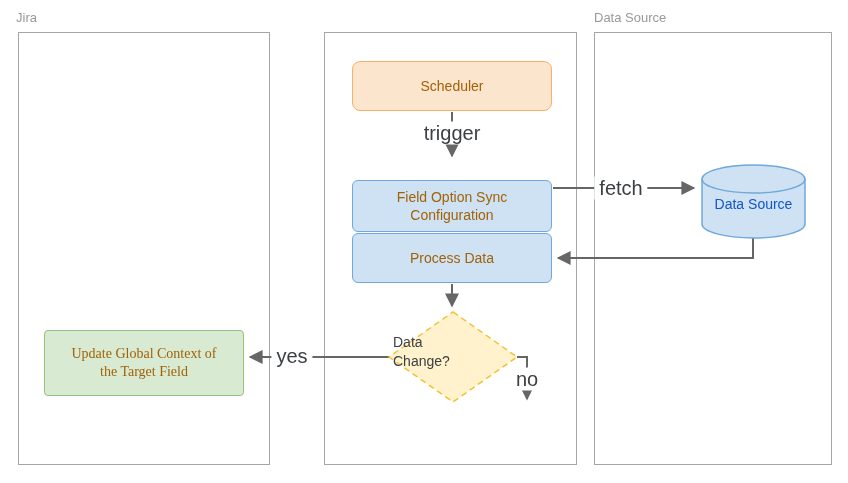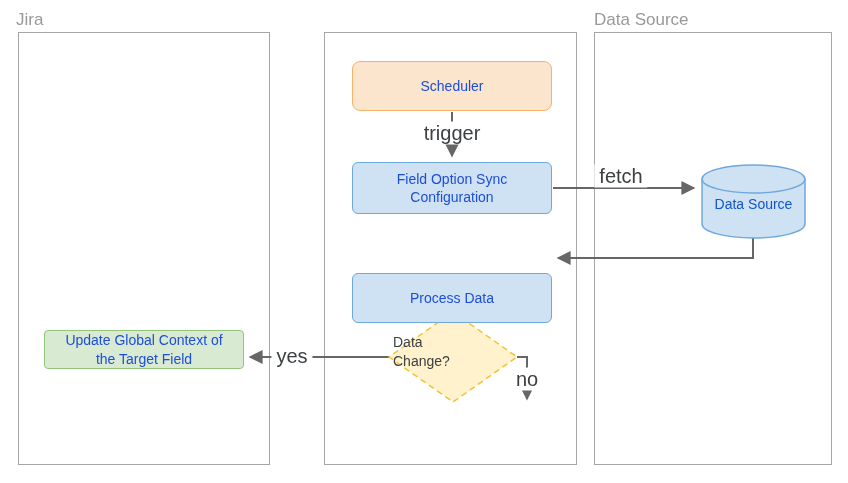--- a/index.html
+++ b/index.html
@@ -16,41 +16,41 @@
     overflow: hidden;
   }
   .lane {
     position: absolute;
     border: 1px solid #a6a6a6;
     background: #ffffff;
     box-sizing: border-box;
   }
   .lane-label {
     position: absolute;
-    font-size: 17px;
+    font-size: 13px;
     color: #999999;
     white-space: nowrap;
   }
   .svg-layer {
     position: absolute;
     left: 0;
     top: 0;
     width: 848px;
     height: 483px;
     pointer-events: none;
   }
   .node {
     position: absolute;
     box-sizing: border-box;
     display: flex;
     align-items: center;
     justify-content: center;
     text-align: center;
     font-size: 14px;
-    color: #1d4ed8;
+    color: #a16207;
     line-height: 1.3;
   }
   .node-label { max-width: 165px; }
   .node-scheduler {
     background: #fce5cd;
     border: 1.5px solid #f6b26b;
     border-radius: 8px;
   }
   .node-blue {
     background: #cfe2f3;
@@ -131,39 +131,39 @@
     <polygon points="453,312 517,357 453,402 389,357" fill="#fff2cc" stroke="#f1c232" stroke-width="1.5" stroke-dasharray="6,4"></polygon>
 
     <path d="M702,179 A51.5,14 0 0 1 805,179 L805,224 A51.5,14 0 0 1 702,224 Z" fill="#cfe2f3" stroke="#6fa8dc" stroke-width="1.5"></path>
     <path d="M702,179 A51.5,14 0 0 0 805,179" fill="none" stroke="#6fa8dc" stroke-width="1.5"></path>
   </svg>
 
   <div class="node node-scheduler" style="left:352px; top:61px; width:200px; height:50px;">
     <span class="node-label">Scheduler</span>
   </div>
 
-  <div class="node node-blue" style="left:352px; top:162px; width:200px; height:52px;">
+  <div class="node node-blue" style="left:352px; top:180px; width:200px; height:52px;">
     <span class="node-label">Field Option Sync Configuration</span>
   </div>
 
-  <div class="node node-blue" style="left:352px; top:233px; width:200px; height:50px;margin-top:40px;">
+  <div class="node node-blue" style="left:352px; top:233px; width:200px; height:50px;">
     <span class="node-label">Process Data</span>
   </div>
 
-  <div class="node node-green" style="left:44px; top:330px; width:200px; height:39px;">
+  <div class="node node-green" style="left:44px; top:330px; width:200px; height:66px;font-family:Liberation Serif, serif;">
     <span class="node-label">Update Global Context of the Target Field</span>
   </div>
 
 
   <div class="diamond-label">
     <span>Data Change?</span>
   </div>
 
   <div class="cylinder-label">
     <span>Data Source</span>
   </div>
 
   <div class="edge-label" style="left:452px; top:133px;">trigger</div>
-  <div class="edge-label" style="left:621px; top:176px;">fetch</div>
+  <div class="edge-label" style="left:621px; top:188px;">fetch</div>
   <div class="edge-label" style="left:292px; top:356px;">yes</div>
   <div class="edge-label" style="left:527px; top:379px;">no</div>
 
 </div>
 
 </body></html>

